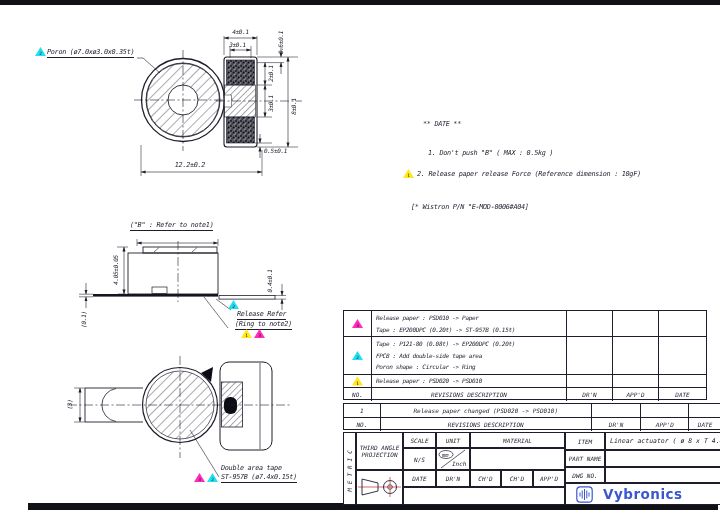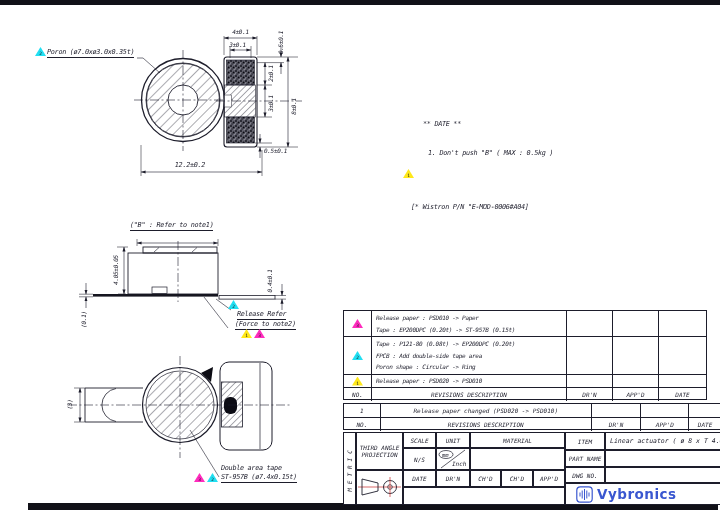--- a/index.html
+++ b/index.html
@@ -177,21 +177,21 @@
 
   <div class="cad und" style="left:130px;top:221px;">("B" : Refer to note1)</div>
   <div class="cad sm rot ctr" style="left:112px;top:292px;width:44px;">4.05±0.05</div>
   <div class="cad sm rot ctr" style="left:80px;top:329px;width:19px;">(0.1)</div>
   <div class="cad sm rot ctr" style="left:266px;top:296px;width:30px;">0.4±0.1</div>
 
   <div class="tri cy" style="left:228px;top:300px;">
       <span>2</span>
     </div>
   <div class="cad und" style="left:237px;top:310px;">Release Refer</div>
-  <div class="cad und" style="left:235px;top:320px;">(Force to note2)</div>
+  <div class="cad und" style="left:235px;top:320px;">(Ring to note2)</div>
   <div class="tri yl" style="left:241px;top:329px;">
       <span>1</span>
     </div>
   <div class="tri mg" style="left:254px;top:329px;">
       <span>3</span>
     </div>
 
   <div class="cad sm rot ctr" style="left:66px;top:415px;width:21px;">(3)</div>
   <div class="tri mg" style="left:194px;top:473px;">
       <span>3</span>
@@ -200,20 +200,21 @@
       <span>2</span>
     </div>
   <div class="cad" style="left:221px;top:464px;">Double area tape</div>
   <div class="cad und" style="left:221px;top:473px;">ST-957B (ø7.4x0.15t)</div>
 
   <div class="cad" style="left:423px;top:120px;">** DATE **</div>
   <div class="cad" style="left:428px;top:149px;">1. Don't push "B" ( MAX : 0.5kg )</div>
   <div class="tri yl" style="left:403px;top:169px;">
       <span>1</span>
     </div>
+  <div class="cad" style="left:417px;top:170px;">2. Release paper release Force (Reference dimension : 10gF)</div>
   <div class="cad" style="left:411px;top:203px;">[* Wistron P/N "E-MOD-0006#A04]</div>
 
   <div class="tbl" style="left:343px;top:310px;width:364px;height:90px;">
     <div class="row" style="height:26px;">
       <div class="cell c" style="width:28px;">
           <div class="tri mg" style="position:static;">
             <span>3</span>
           </div>
         </div>
       <div class="cell" style="width:195px;">
@@ -330,17 +331,17 @@
       <svg width="17" height="17" viewBox="0 0 17 17" style="position:static;margin-left:10px;flex:none;">
         <rect x="0.8" y="0.8" width="15.4" height="15.4" rx="3.5" fill="none" stroke="#3a57d0" stroke-width="1.2"></rect>
         <g stroke="#3a57d0" stroke-width="1">
           <line x1="4" y1="6.5" x2="4" y2="10.5"></line>
           <line x1="6.2" y1="4.5" x2="6.2" y2="12.5"></line>
           <line x1="8.5" y1="3" x2="8.5" y2="14"></line>
           <line x1="10.8" y1="4.5" x2="10.8" y2="12.5"></line>
           <line x1="13" y1="6.5" x2="13" y2="10.5"></line>
         </g>
       </svg>
-      <span class="logo-text" style="margin-left:4px;">Vybronics</span>
+      <span class="logo-text" style="margin-left:10px;">Vybronics</span>
     </div>
   </div>
 
 </div>
 
 </body></html>

